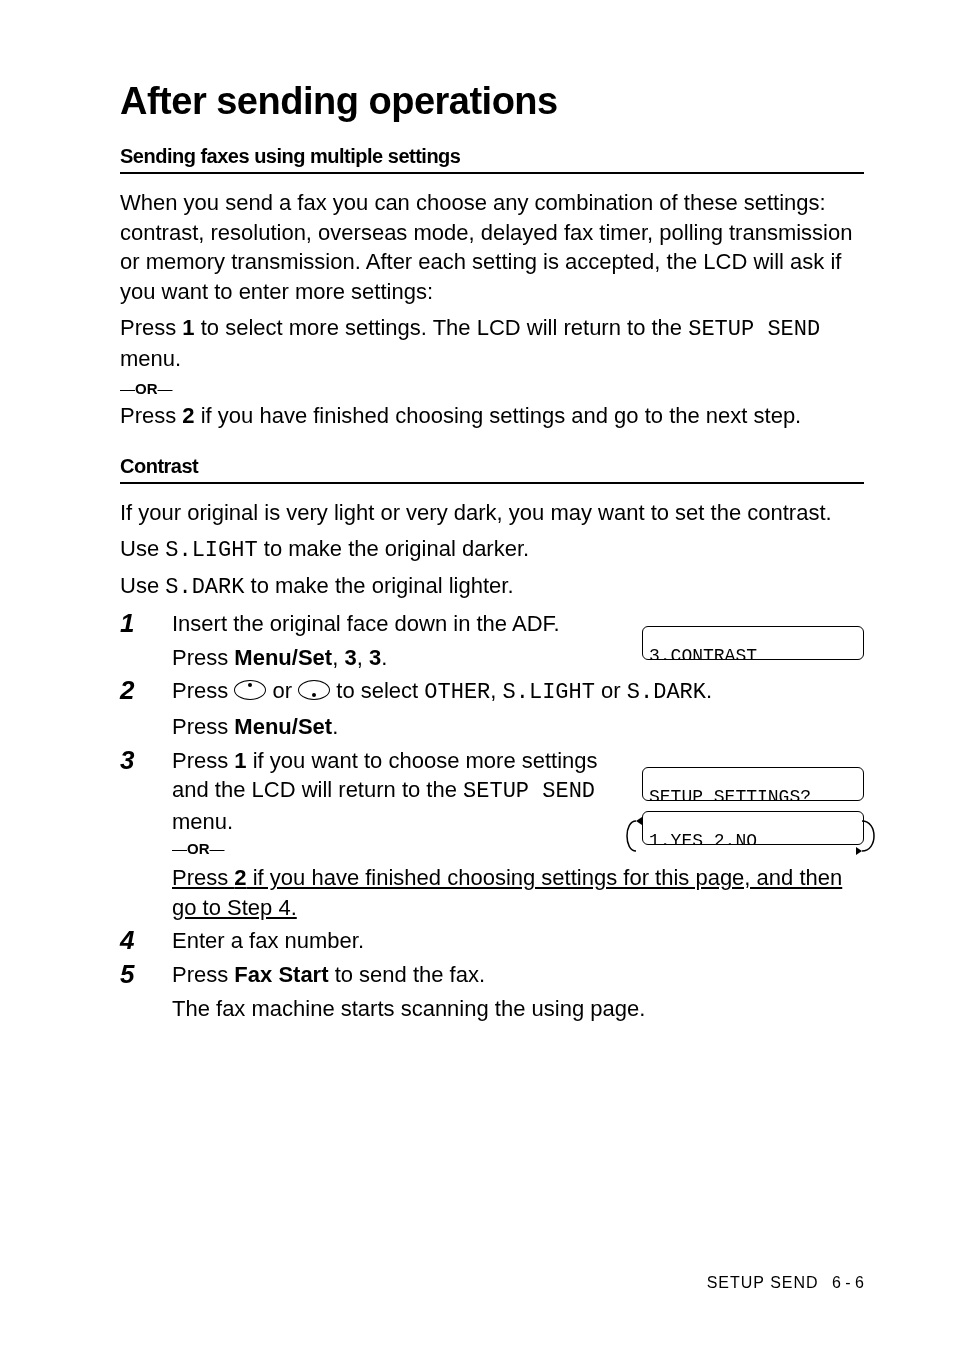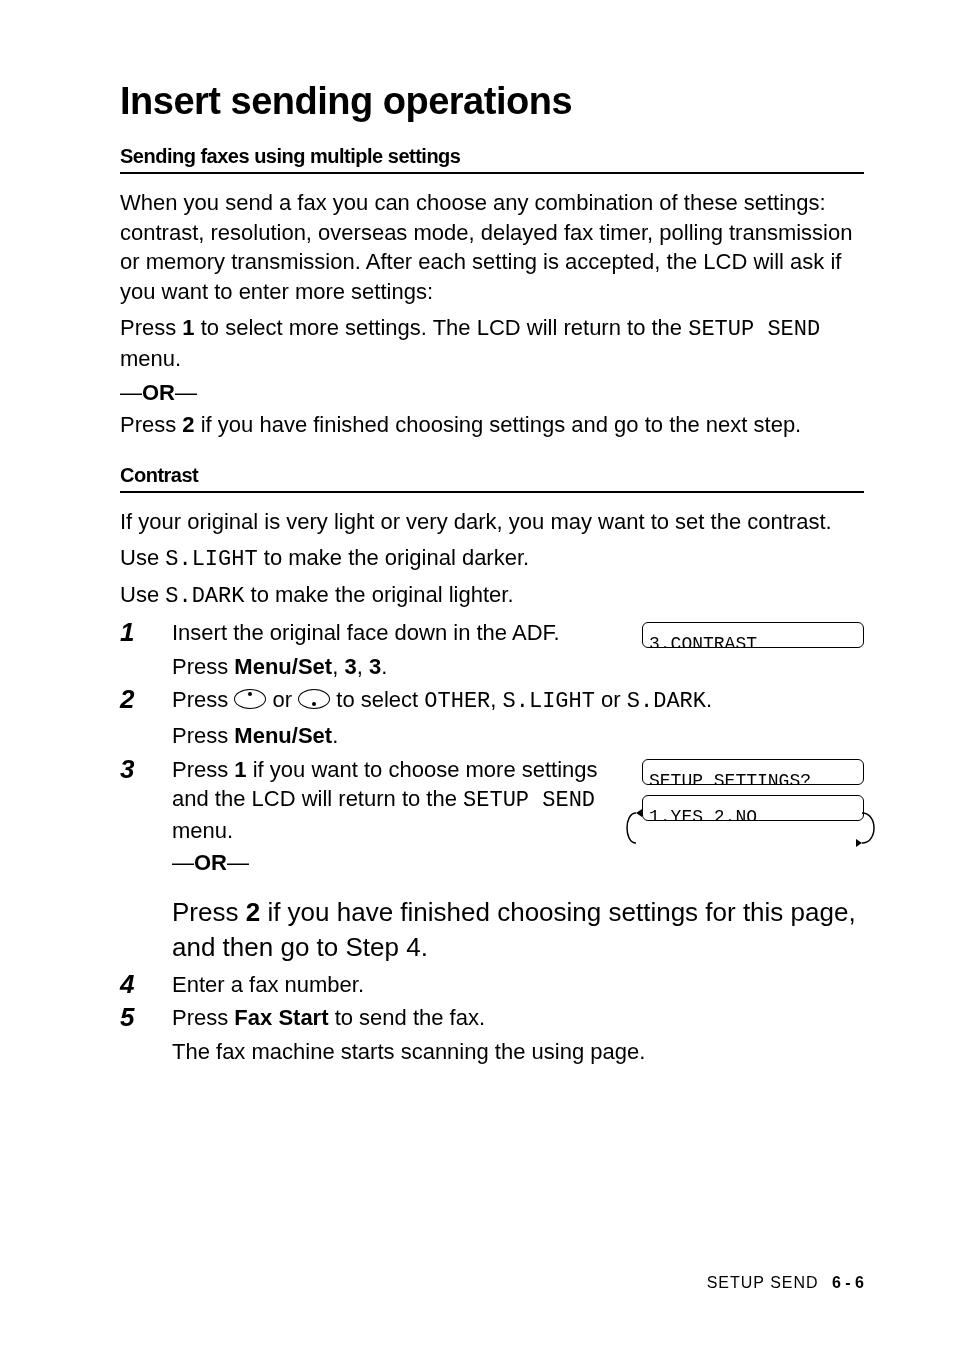--- a/index.html
+++ b/index.html
@@ -58,39 +58,39 @@
     flex-shrink: 0;
     line-height: 1.15;
   }
   .ol-body {
     flex: 1;
     font-size: 22px;
     line-height: 1.35;
   }
   .lcd-row {
     display: flex;
-    align-items: flex-start;
+    align-items: center;
     gap: 12px;
   }
   .lcd-col {
     flex-shrink: 0;
     display: flex;
     flex-direction: column;
     gap: 10px;
     margin-top: 4px;
   }
   .lcd {
     width: 222px;
     height: 26px;
     border: 1.5px solid #000;
     border-radius: 6px;
     font-family: "Courier New", Courier, monospace;
     font-size: 18px;
     line-height: 26px;
-    padding: 8px 6px;
+    padding: 16px 6px;
     box-sizing: border-box;
     white-space: nowrap;
     overflow: hidden;
     position: relative;
     background: #fff;
   }
   .lcd-stack-wrap {
     position: relative;
   }
   
@@ -125,38 +125,39 @@
   .footer {
     position: absolute;
     bottom: 60px;
     right: 90px;
     font-size: 16px;
   }
   .footer .chap {
     letter-spacing: 1px;
   }
   .footer .pagenum {
-    font-weight: bold;
+    font-weight: normal;
   }
   .or-line {
+    font-size: 15px;
+    margin: 2px 0 4px 0;
+  }
+  .indent-continued {
     font-size: 22px;
-    margin: 2px 0 4px 0;
-  }
-  .indent-continued {
-    font-size: 26px;
     line-height: 1.35;
-    margin-top: 14px;
+    margin-top: 0;
+    text-decoration: underline;
   }
 </style>
 </head>
 <body>
 
 <div class="page">
 
-  <h1 class="title">Insert sending operations</h1>
+  <h1 class="title">After sending operations</h1>
 
   <h2 class="subtitle">Sending faxes using multiple settings</h2>
   <hr class="rule">
 
   <p class="body">When you send a fax you can choose any combination of these settings: contrast, resolution, overseas mode, delayed fax timer, polling transmission or memory transmission. After each setting is accepted, the LCD will ask if you want to enter more settings:</p>
 
   <p class="body">
     <span>Press </span><span class="bold">1</span><span> to select more settings. The LCD will return to the </span><span class="mono">SETUP SEND</span><span> menu.</span>
   </p>
 

